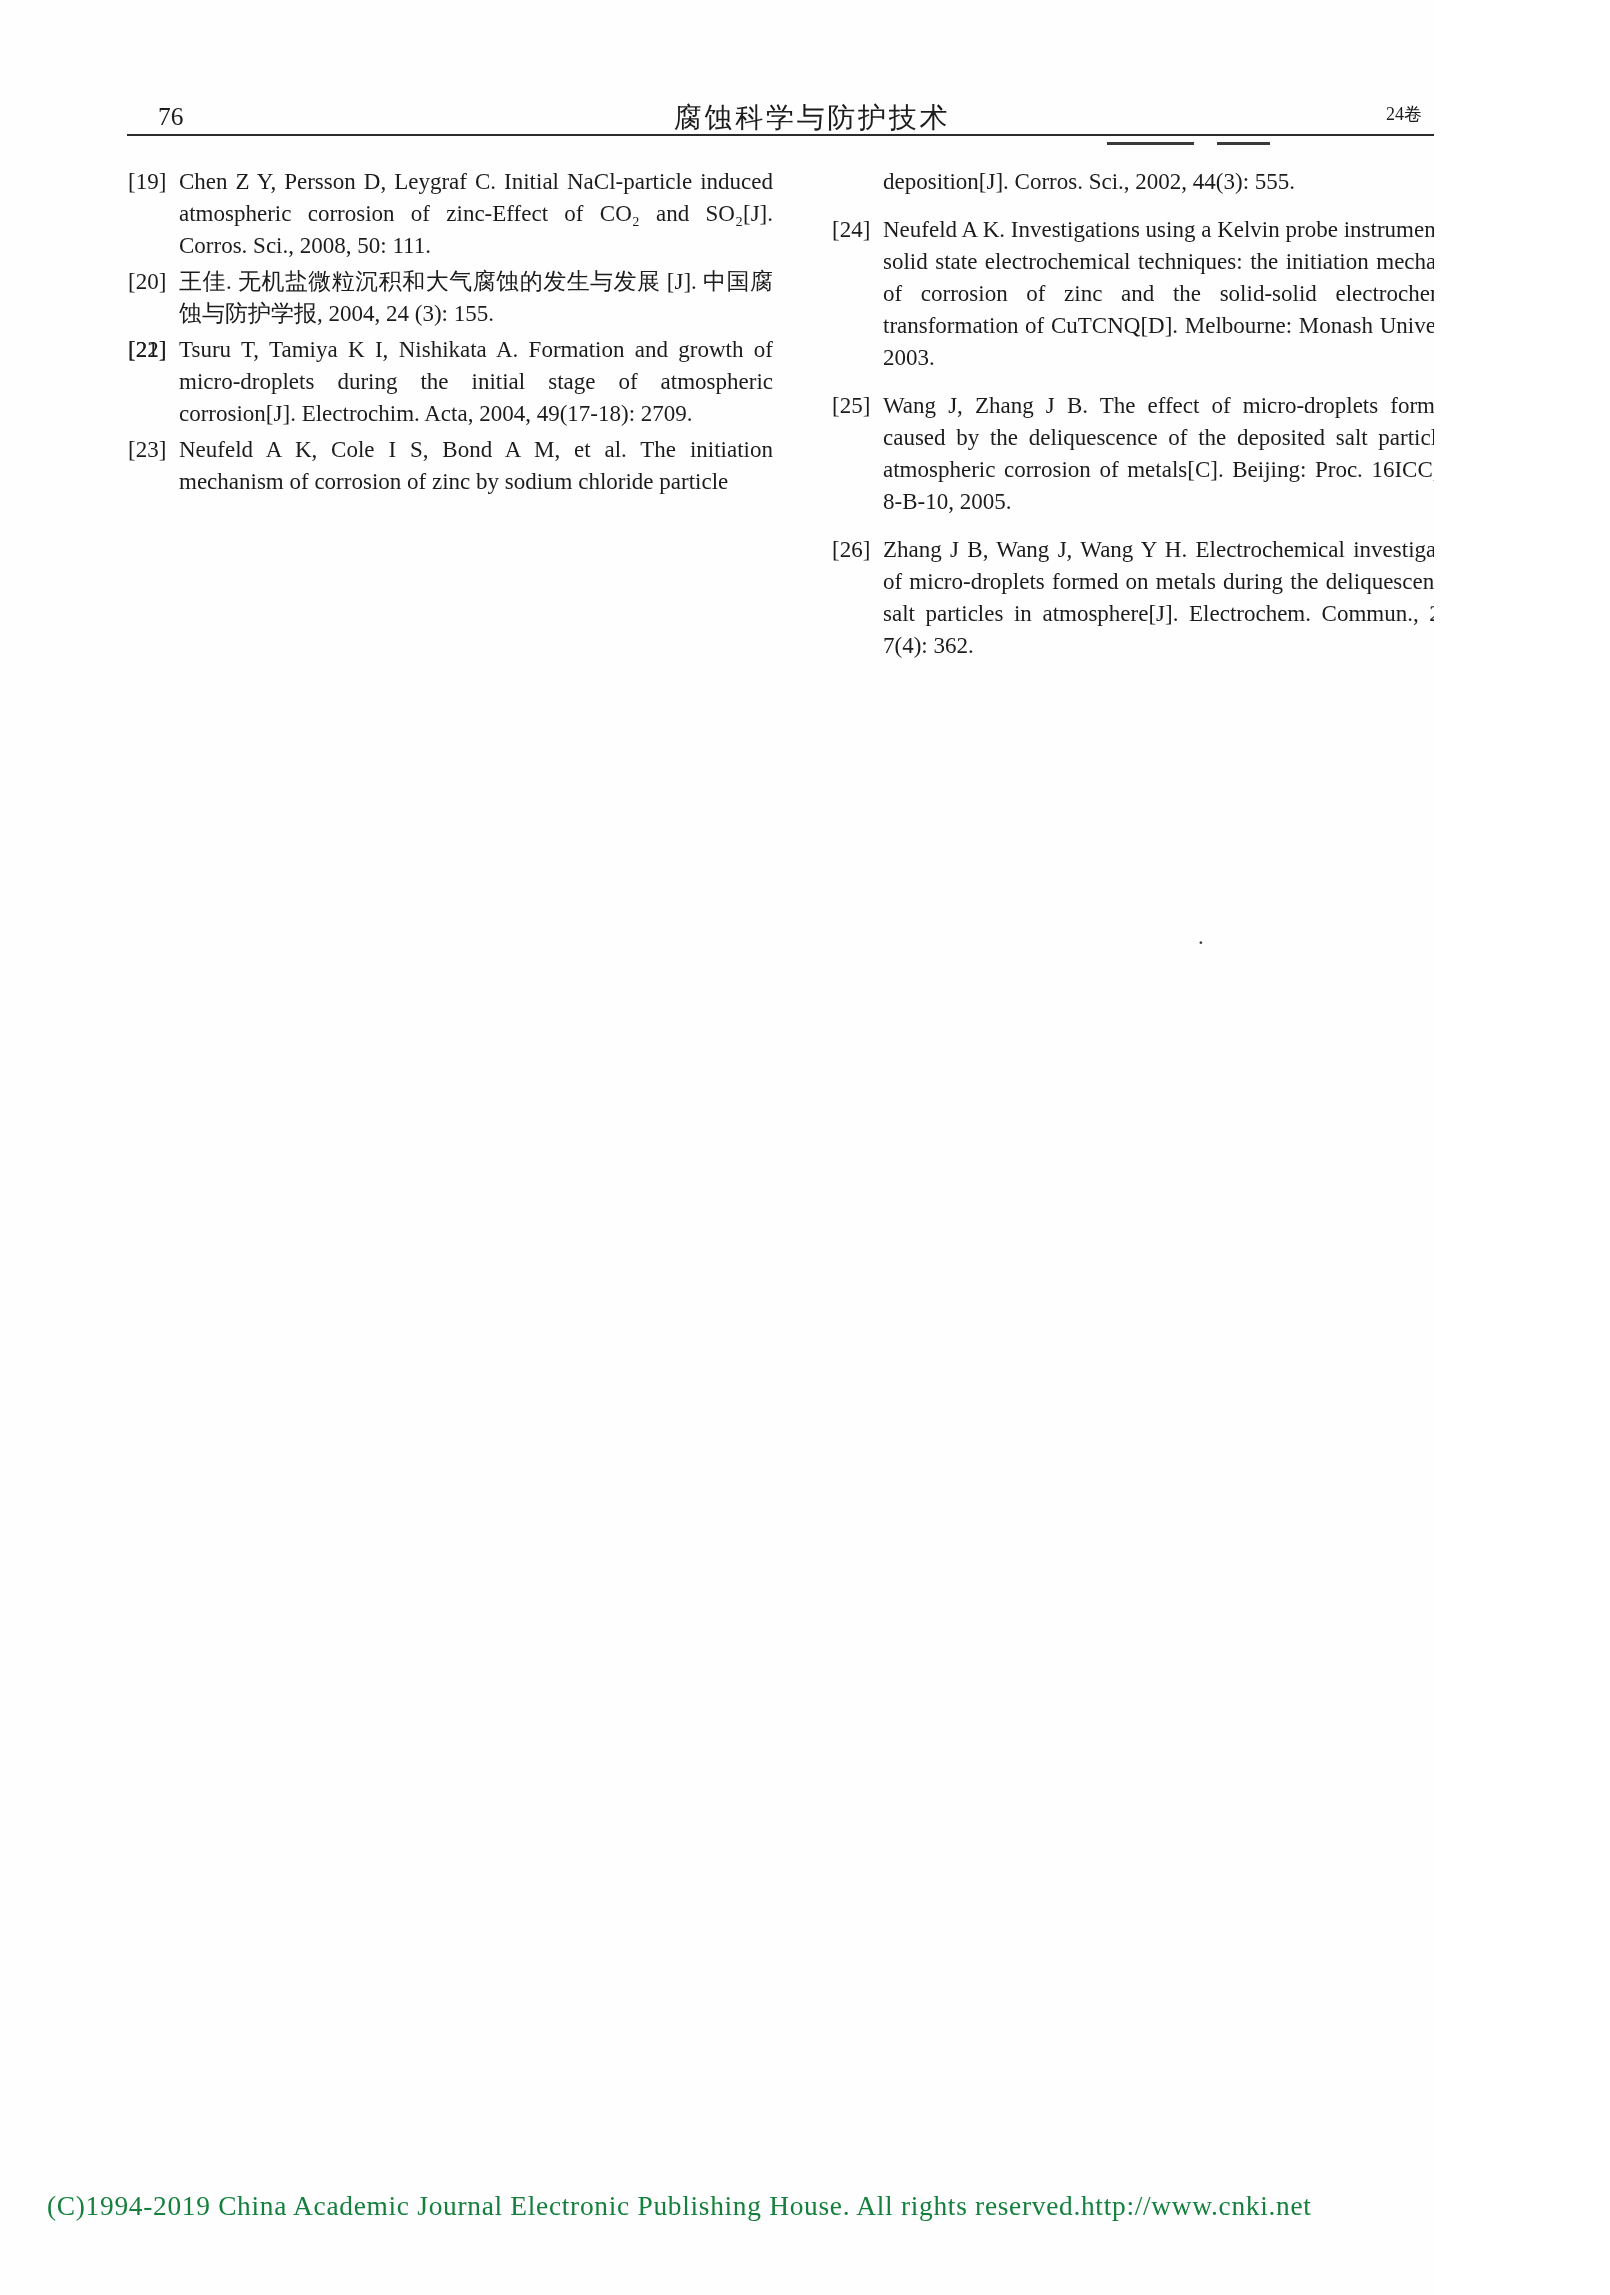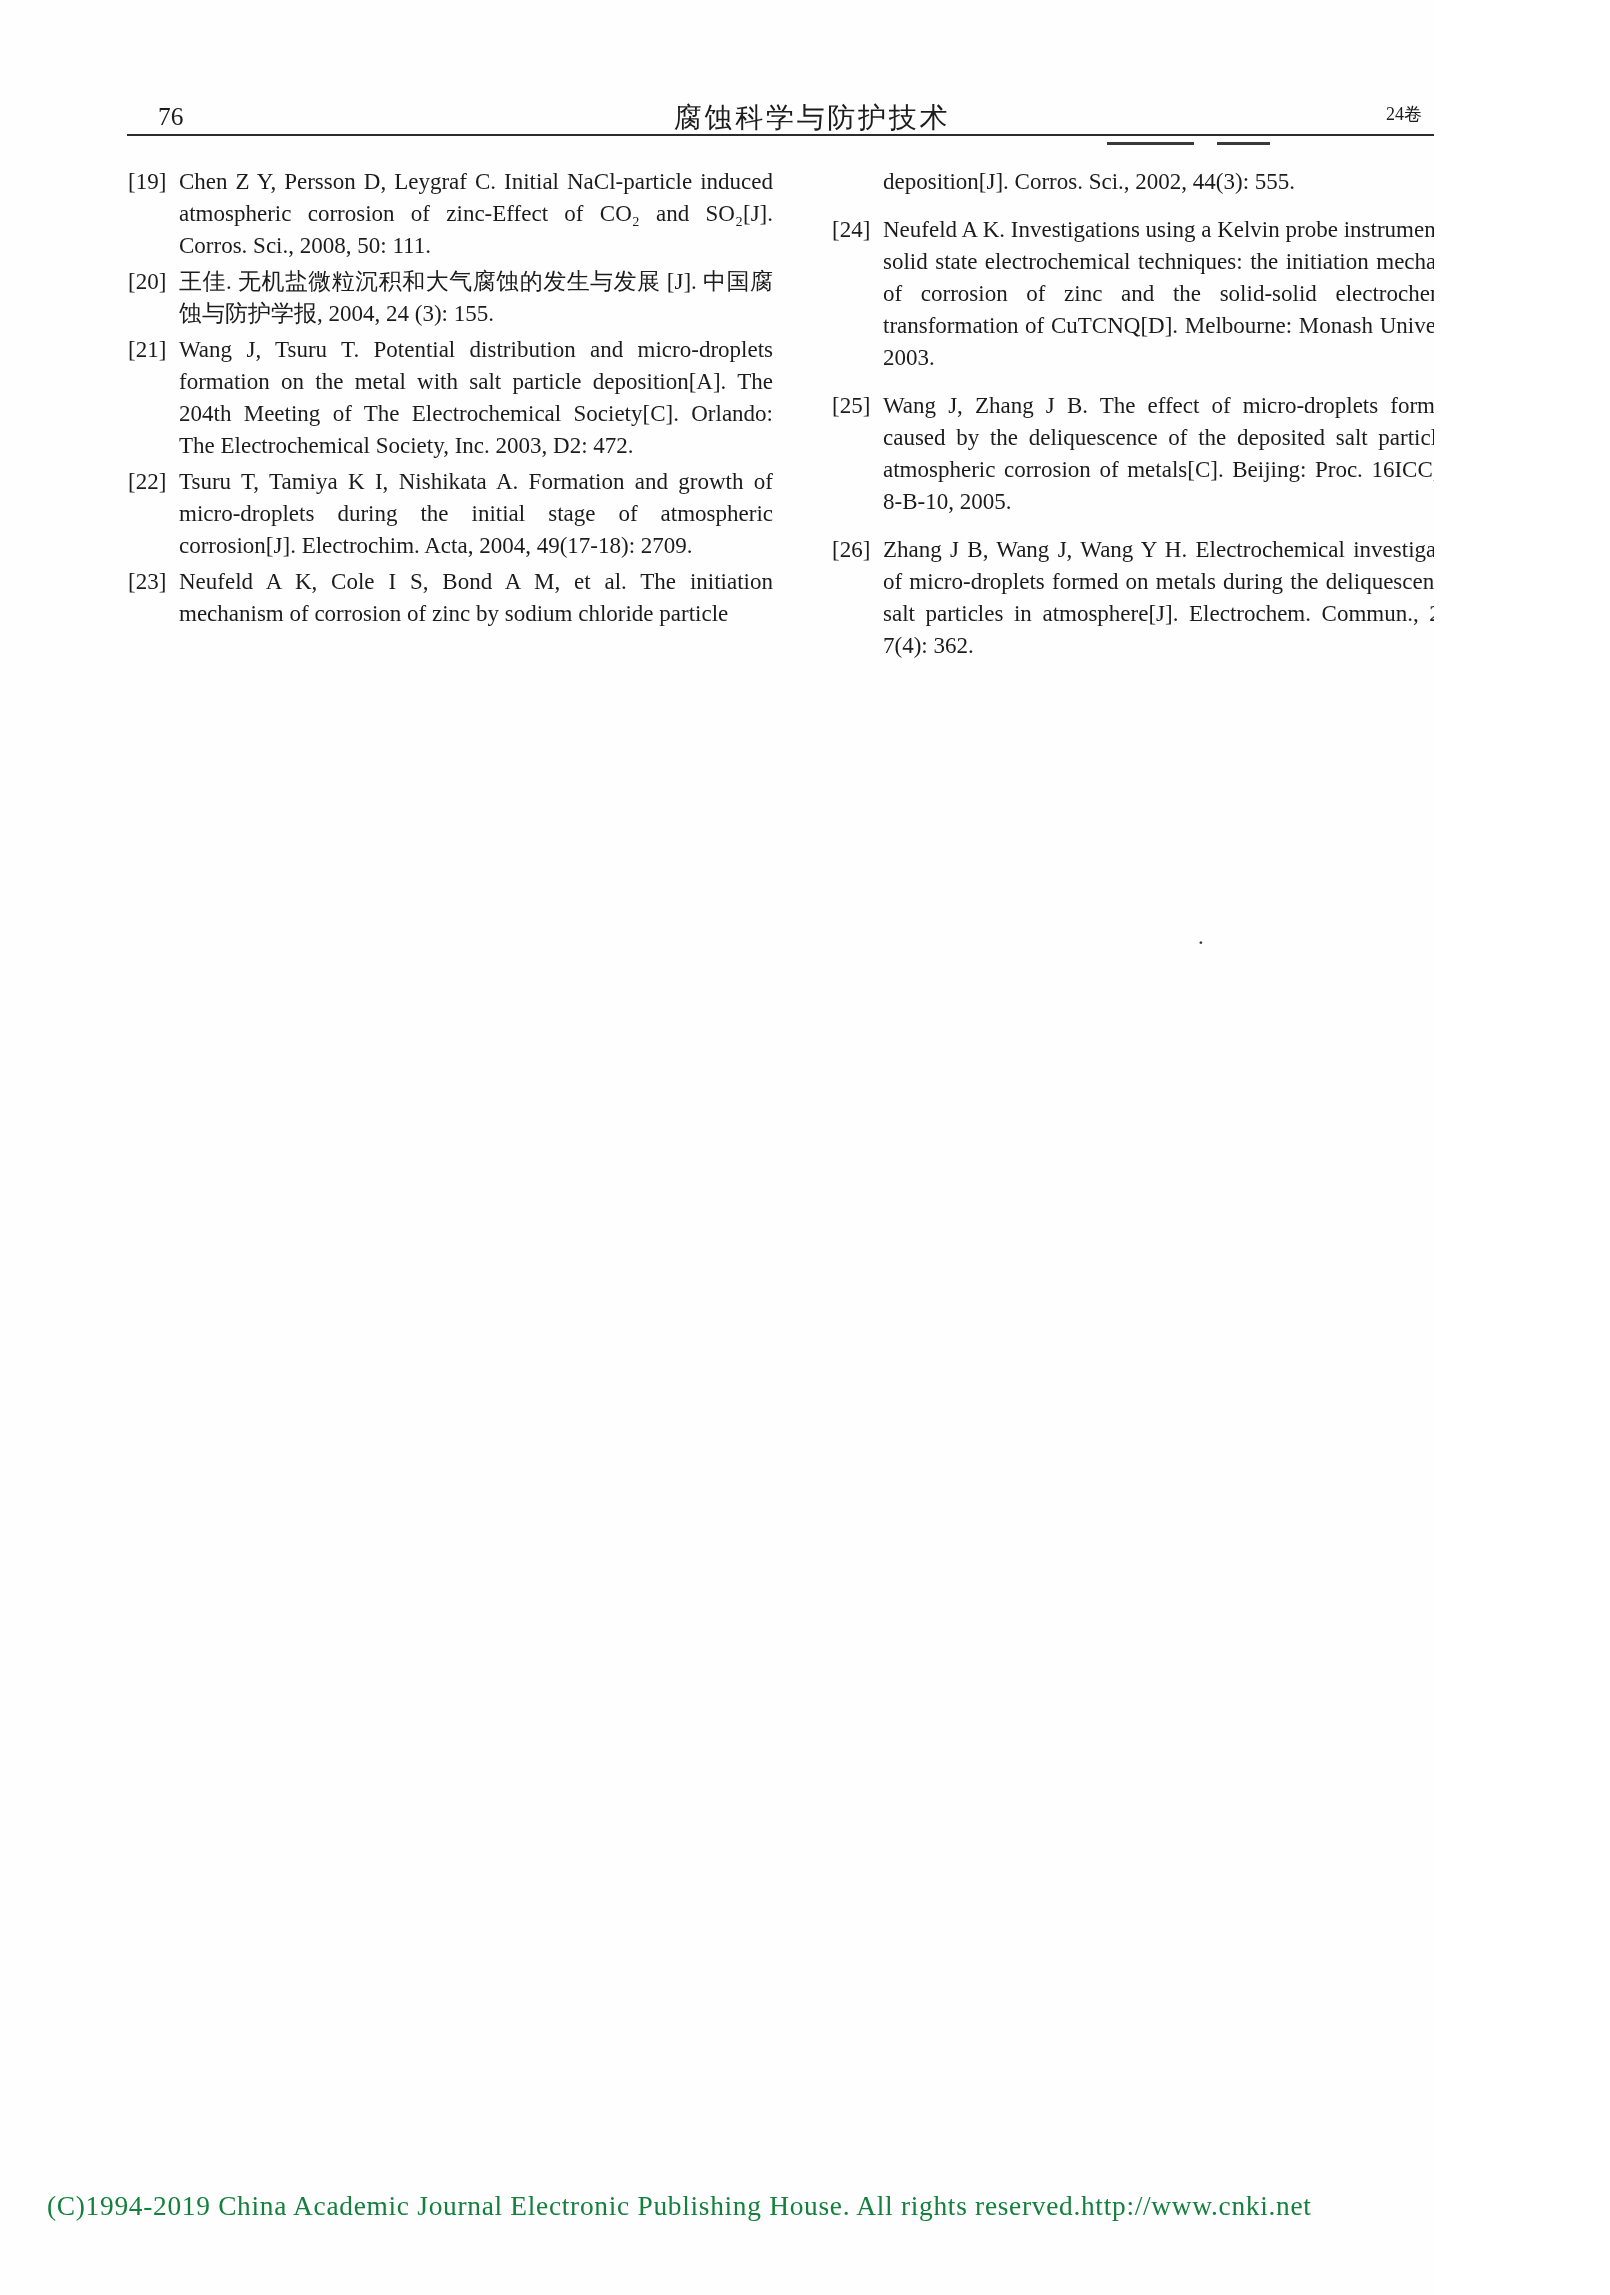--- a/index.html
+++ b/index.html
@@ -133,21 +133,20 @@
       <div class="ref">
         <span class="ref-label">[19]</span>
         <span class="ref-text">Chen Z Y, Persson D, Leygraf C. Initial NaCl-particle induced atmospheric corrosion of zinc-Effect of CO₂ and SO₂[J]. Corros. Sci., 2008, 50: 111.</span>
       </div>
       <div class="ref">
         <span class="ref-label">[20]</span>
         <span class="ref-text">王佳. 无机盐微粒沉积和大气腐蚀的发生与发展 [J]. 中国腐蚀与防护学报, 2004, 24 (3): 155.</span>
       </div>
       <div class="ref">
         <span class="ref-label">[21]</span>
-        <span class="ref-text">Wang J, Tsuru T. Potential distribution and micro-droplets formation on the metal with salt particle deposition[A]. The 204th Meeting of The Electrochemical Society[C]. Orlando: The Electrochemical Society, Inc. 2003, D2: 472.</span>
       </div>
       <div class="ref">
         <span class="ref-label">[22]</span>
         <span class="ref-text">Tsuru T, Tamiya K I, Nishikata A. Formation and growth of micro-droplets during the initial stage of atmospheric corrosion[J]. Electrochim. Acta, 2004, 49(17-18): 2709.</span>
       </div>
       <div class="ref">
         <span class="ref-label">[23]</span>
         <span class="ref-text">Neufeld A K, Cole I S, Bond A M, et al. The initiation mechanism of corrosion of zinc by sodium chloride particle</span>
       </div>
     </div>

